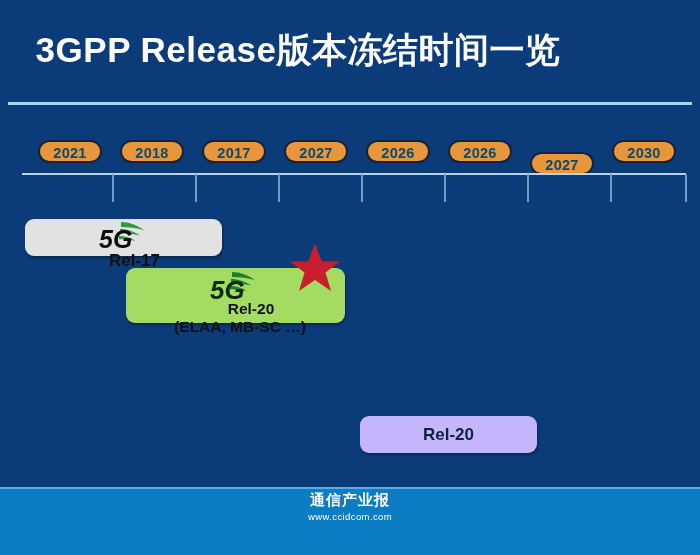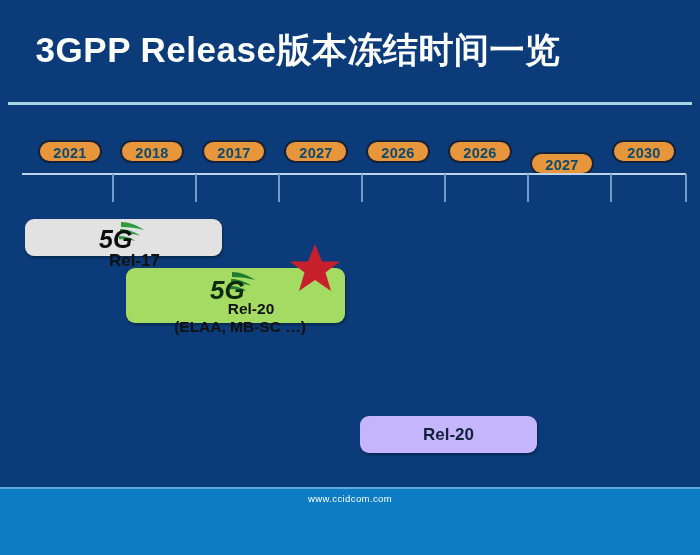--- a/index.html
+++ b/index.html
@@ -273,16 +273,17 @@
     </svg>
   </div>
 
 
   <div class="rel-box" id="rel20">
     <span class="rel-label">Rel-20</span>
   </div>
 
   <div id="footer-band"></div>
   <div id="footer-logo">
+    <div class="cn">通信产业报</div>
     <div class="url">www.ccidcom.com</div>
   </div>
 
 </div>
 
 </body></html>

